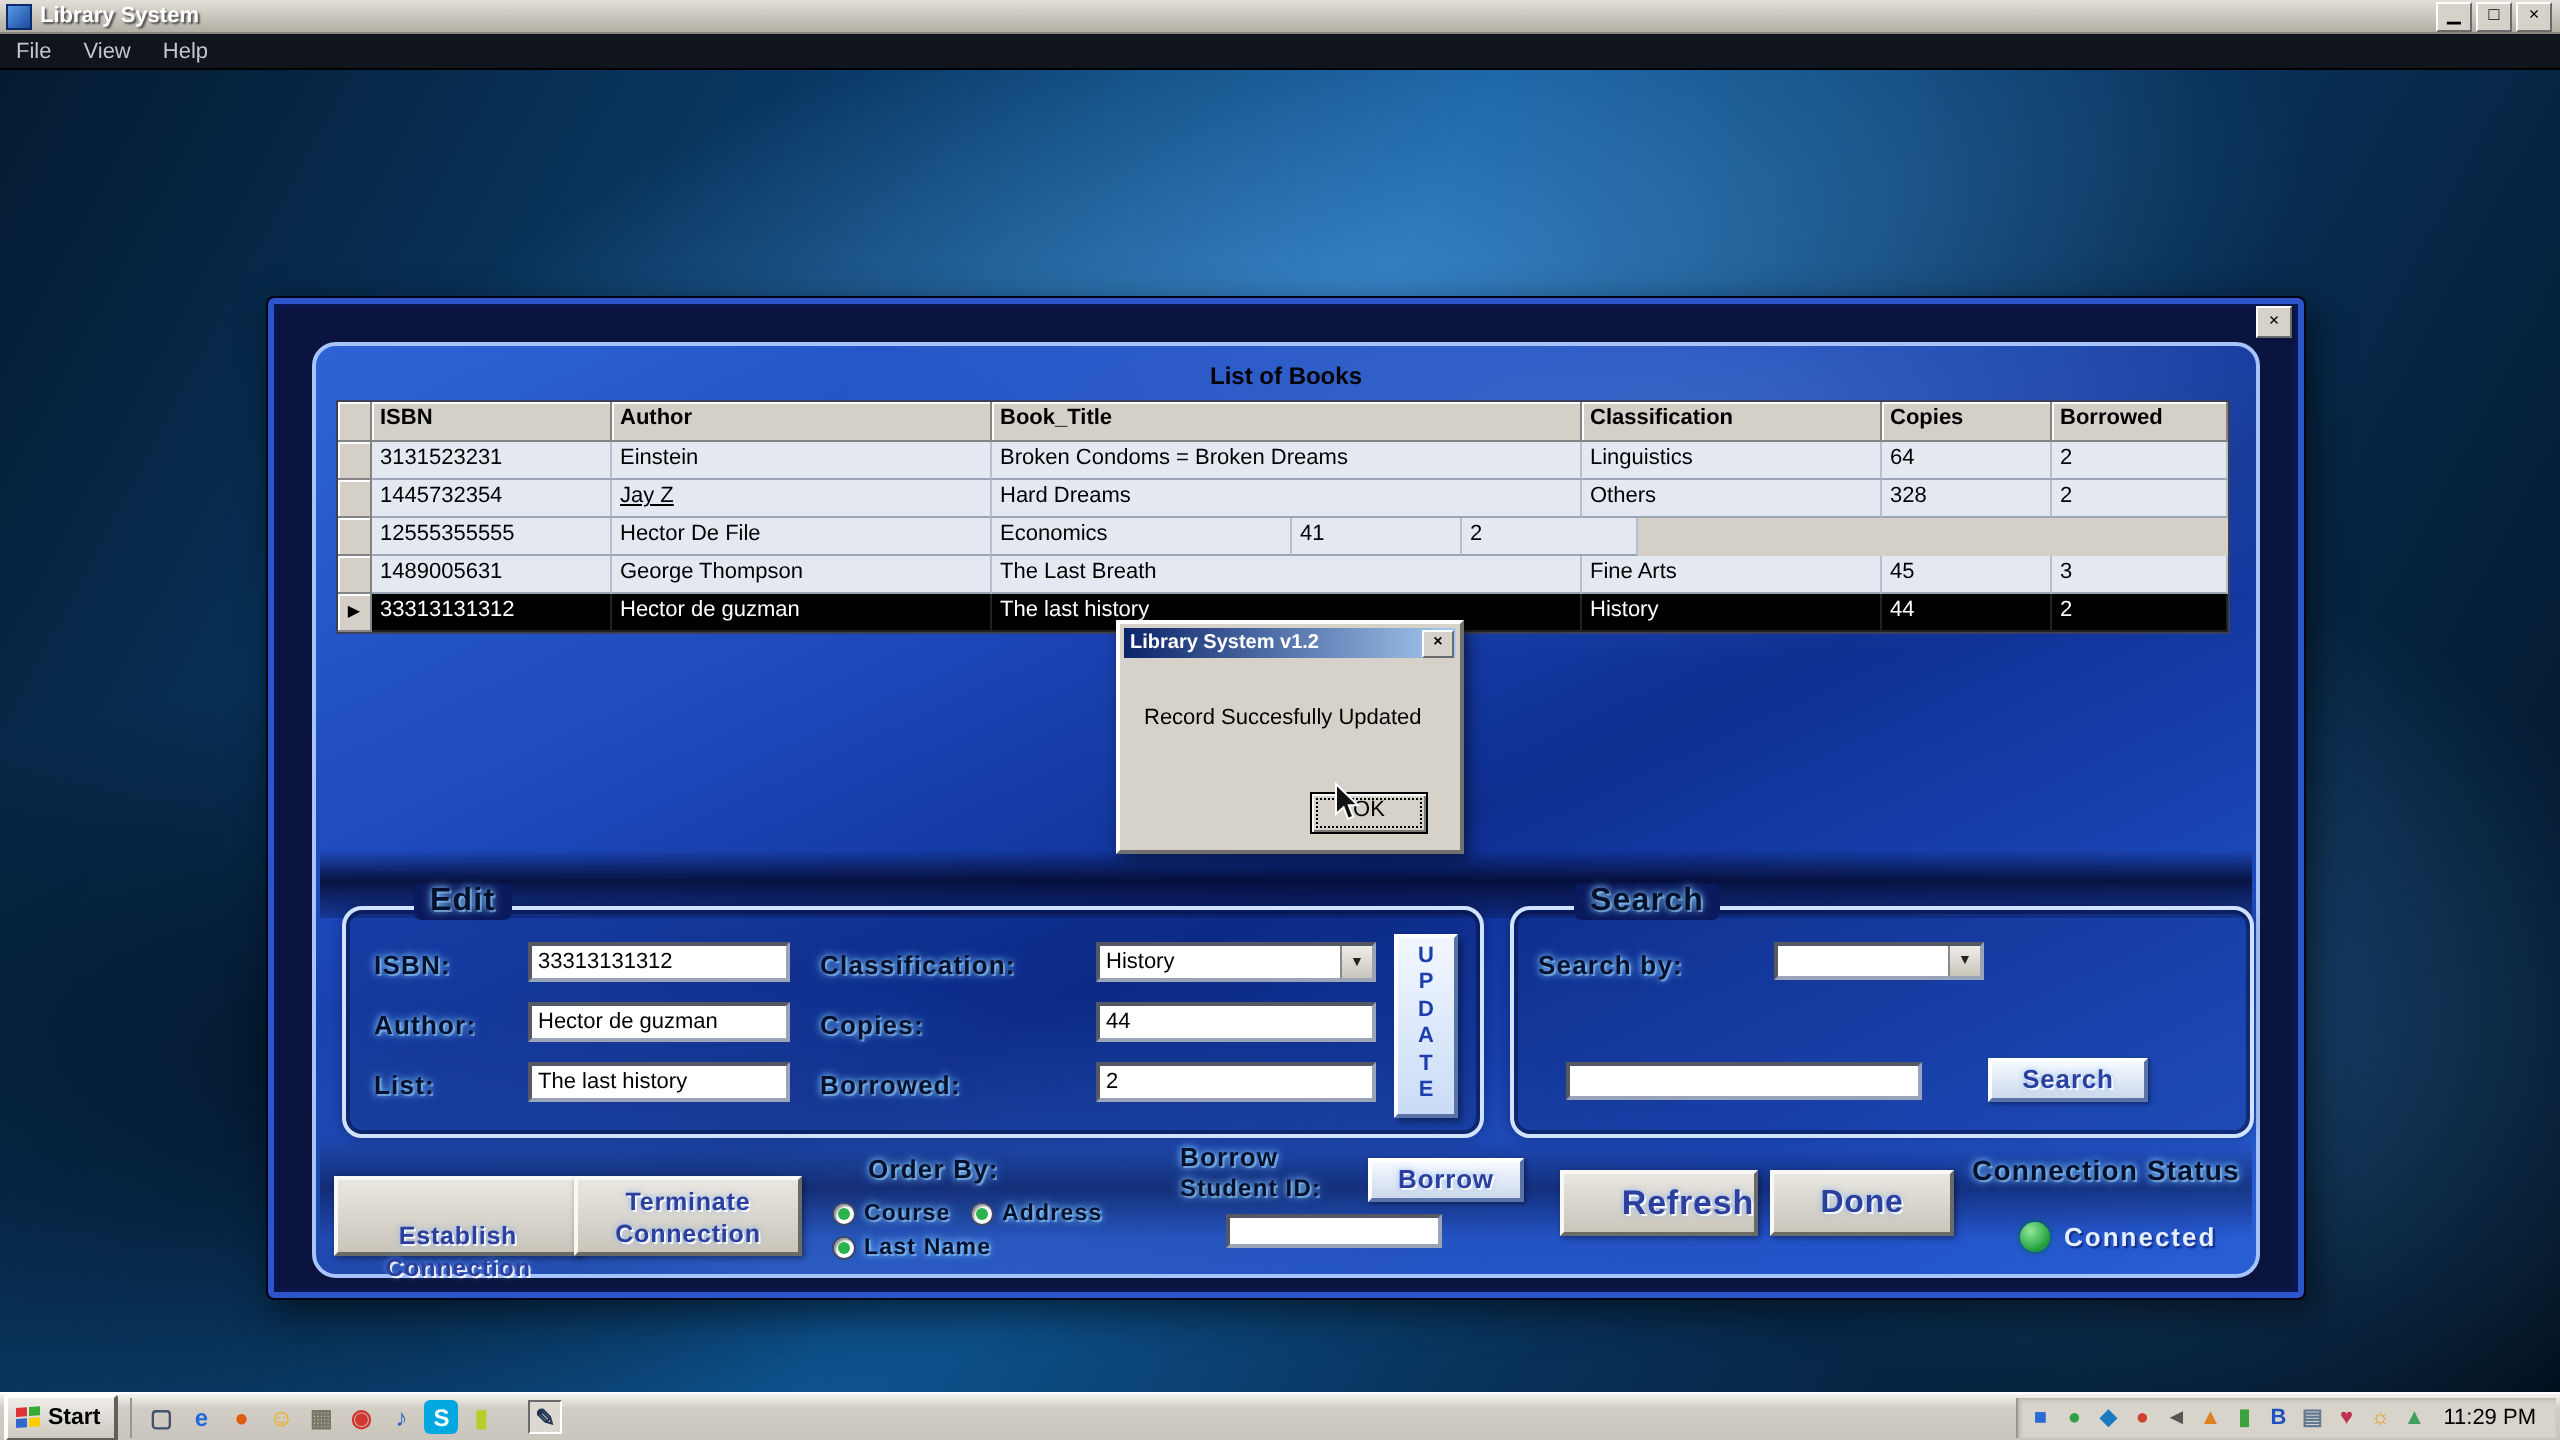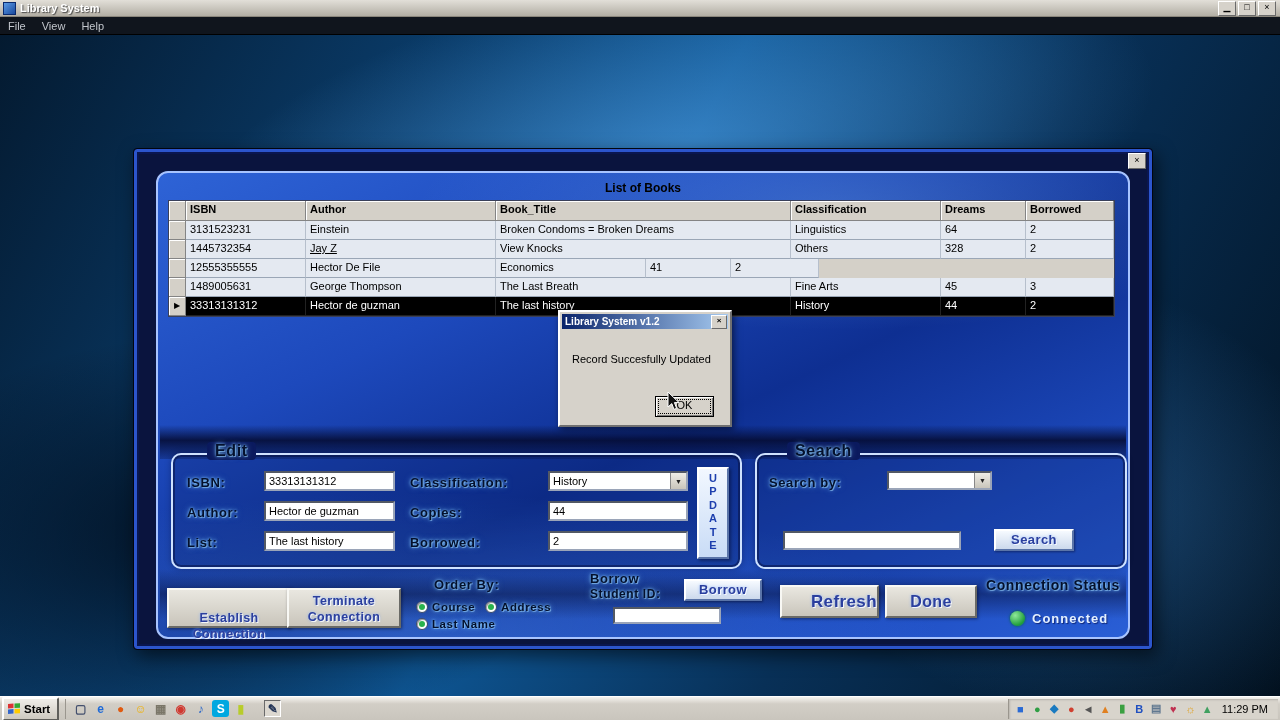--- a/index.html
+++ b/index.html
@@ -172,38 +172,38 @@
     <div class="win-inner">
       <div class="list-title">List of Books</div>
 
       <div class="grid">
         <div class="grid-header">
           <div class="gsel-h"></div>
         <div class="gh" style="width: 120px;">ISBN</div>
             <div class="gh" style="width: 190px;">Author</div>
             <div class="gh" style="width: 295px;">Book_Title</div>
             <div class="gh" style="width: 150px;">Classification</div>
-            <div class="gh" style="width: 85px;">Dreams</div>
+            <div class="gh" style="width: 85px;">Copies</div>
             <div class="gh" style="width: 88px;">Borrowed</div>
           </div>
         <div class="grid-body">
             <div class="grow">
               <div class="gsel"></div>
               <div class="gc" style="width: 120px;">3131523231</div>
               <div class="gc" style="width: 190px;">Einstein</div>
               <div class="gc" style="width: 295px;">Broken Condoms = Broken Dreams</div>
               <div class="gc" style="width: 150px;">Linguistics</div>
               <div class="gc" style="width: 85px;">64</div>
               <div class="gc" style="width: 88px;">2</div>
             </div>
             <div class="grow">
               <div class="gsel"></div>
               <div class="gc" style="width: 120px;">1445732354</div>
               <div class="gc" style="width: 190px; text-decoration: underline;">Jay Z</div>
-              <div class="gc" style="width: 295px;">View Knocks</div>
+              <div class="gc" style="width: 295px;">Hard Dreams</div>
               <div class="gc" style="width: 150px;">Others</div>
               <div class="gc" style="width: 85px;">328</div>
               <div class="gc" style="width: 88px;">2</div>
             </div>
             <div class="grow">
               <div class="gsel"></div>
               <div class="gc" style="width: 120px;">12555355555</div>
               <div class="gc" style="width: 190px;">Hector De File</div>
               <div class="gc" style="width: 150px;">Economics</div>
               <div class="gc" style="width: 85px;">41</div>

